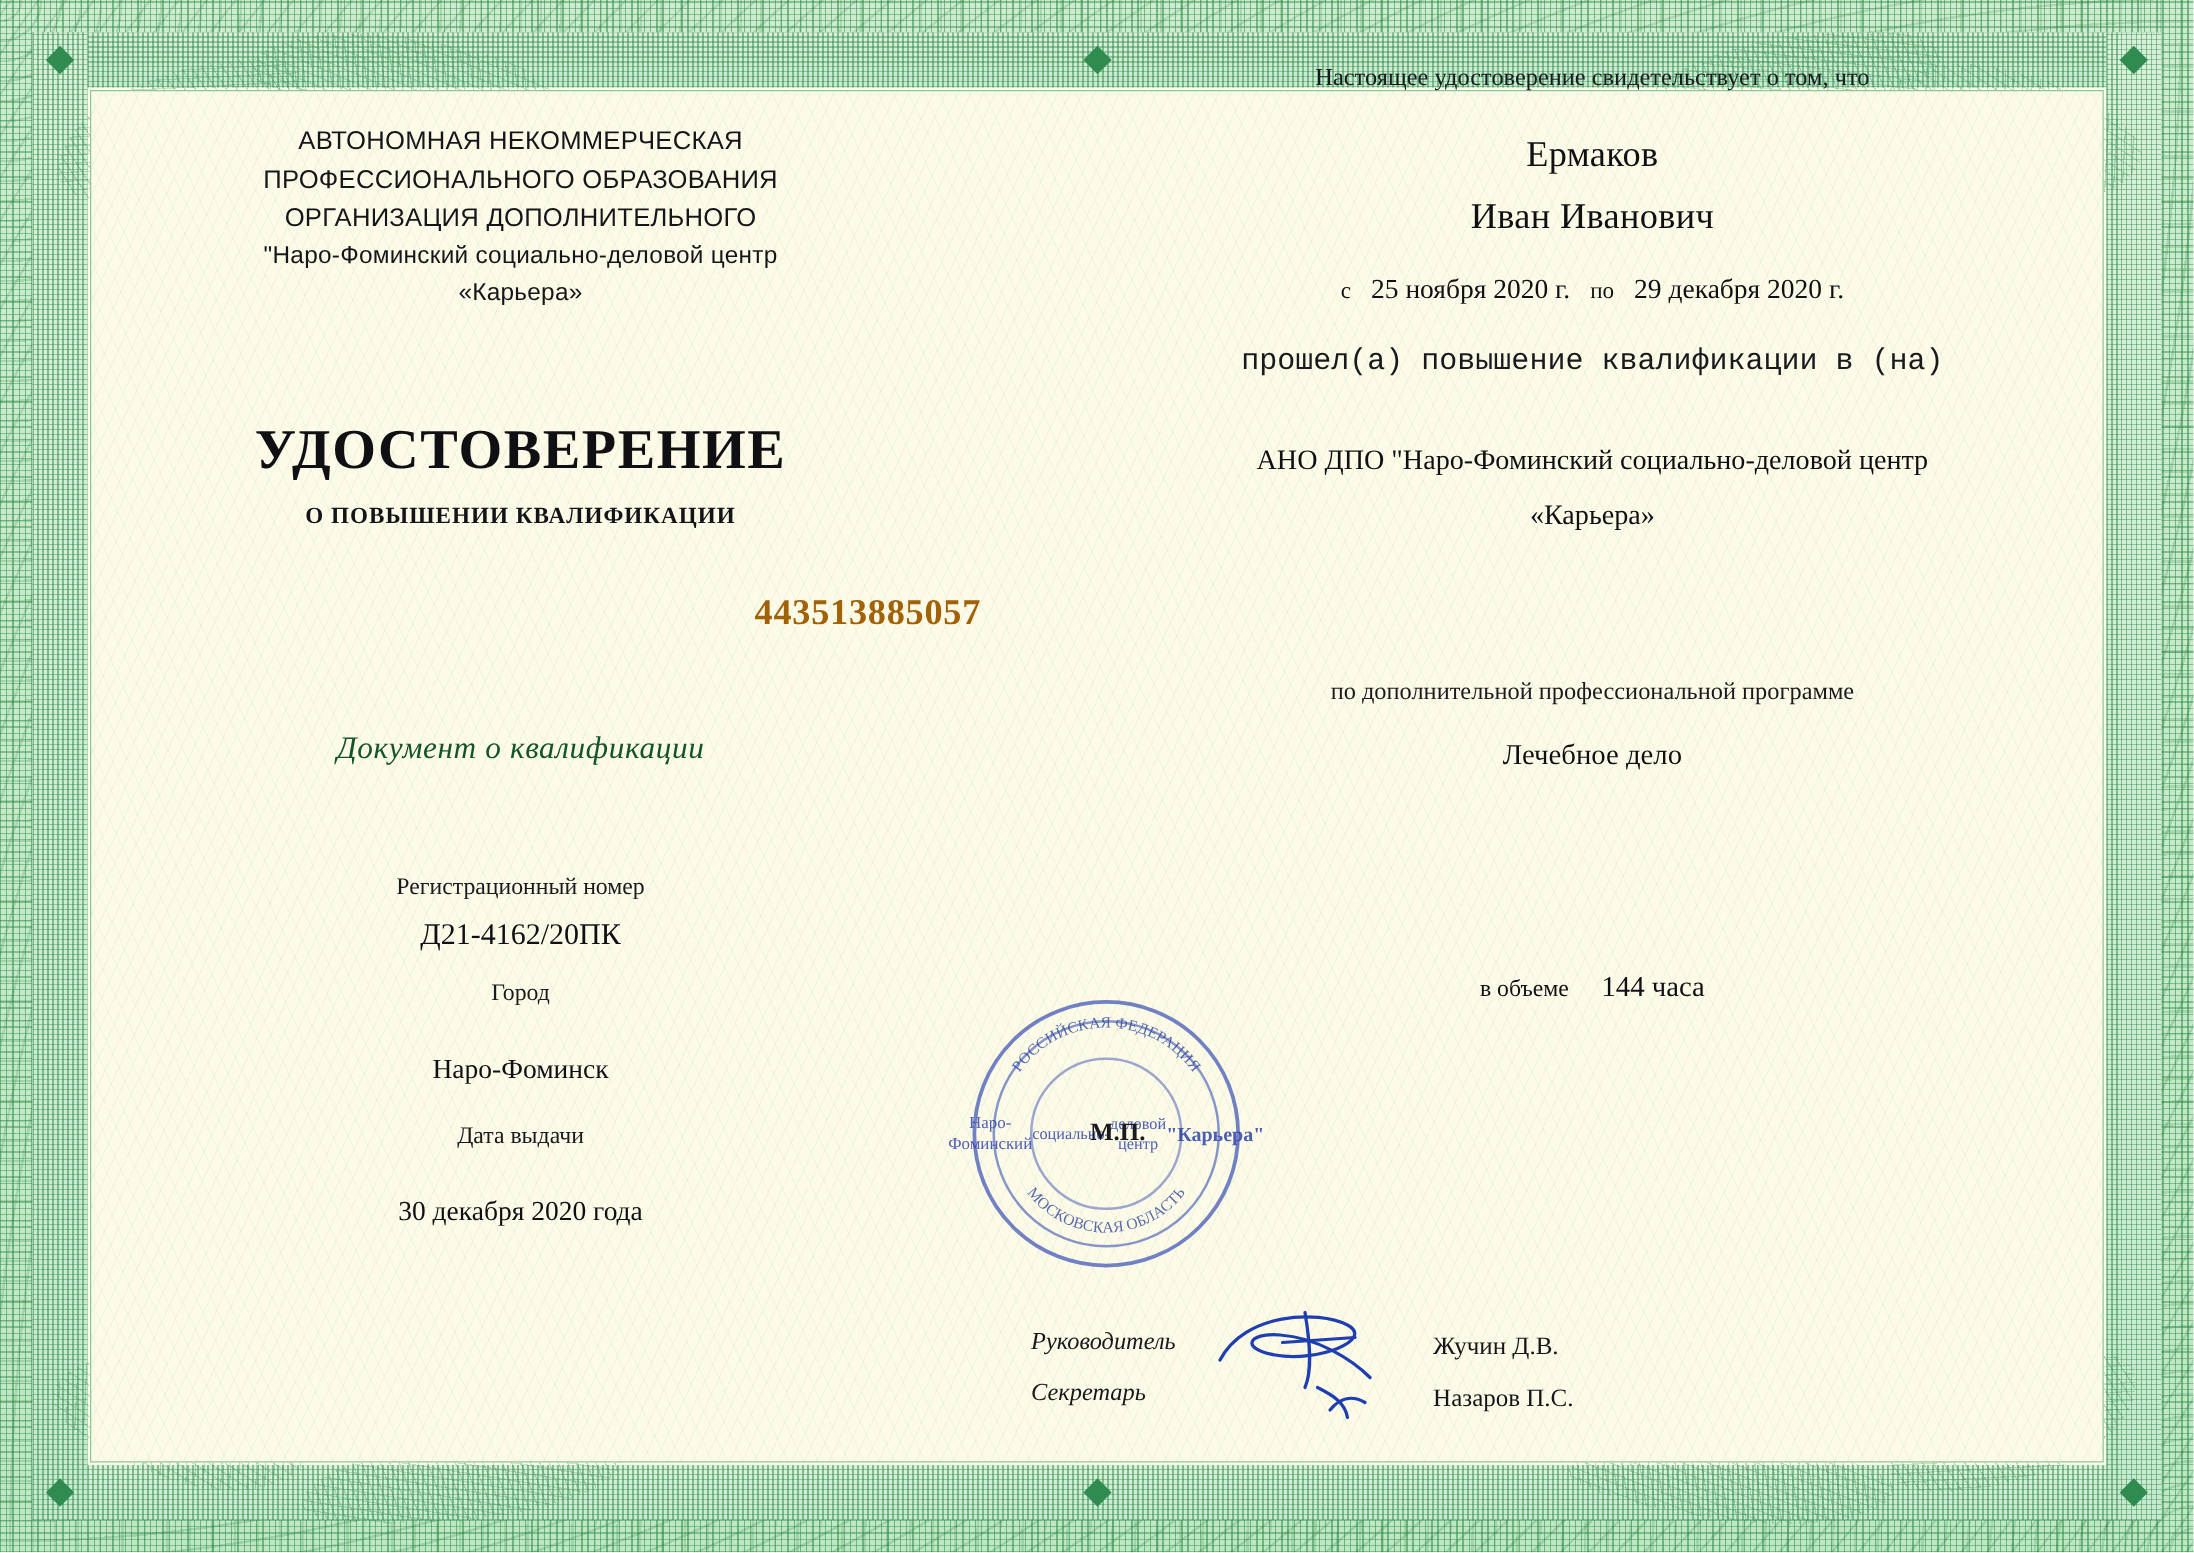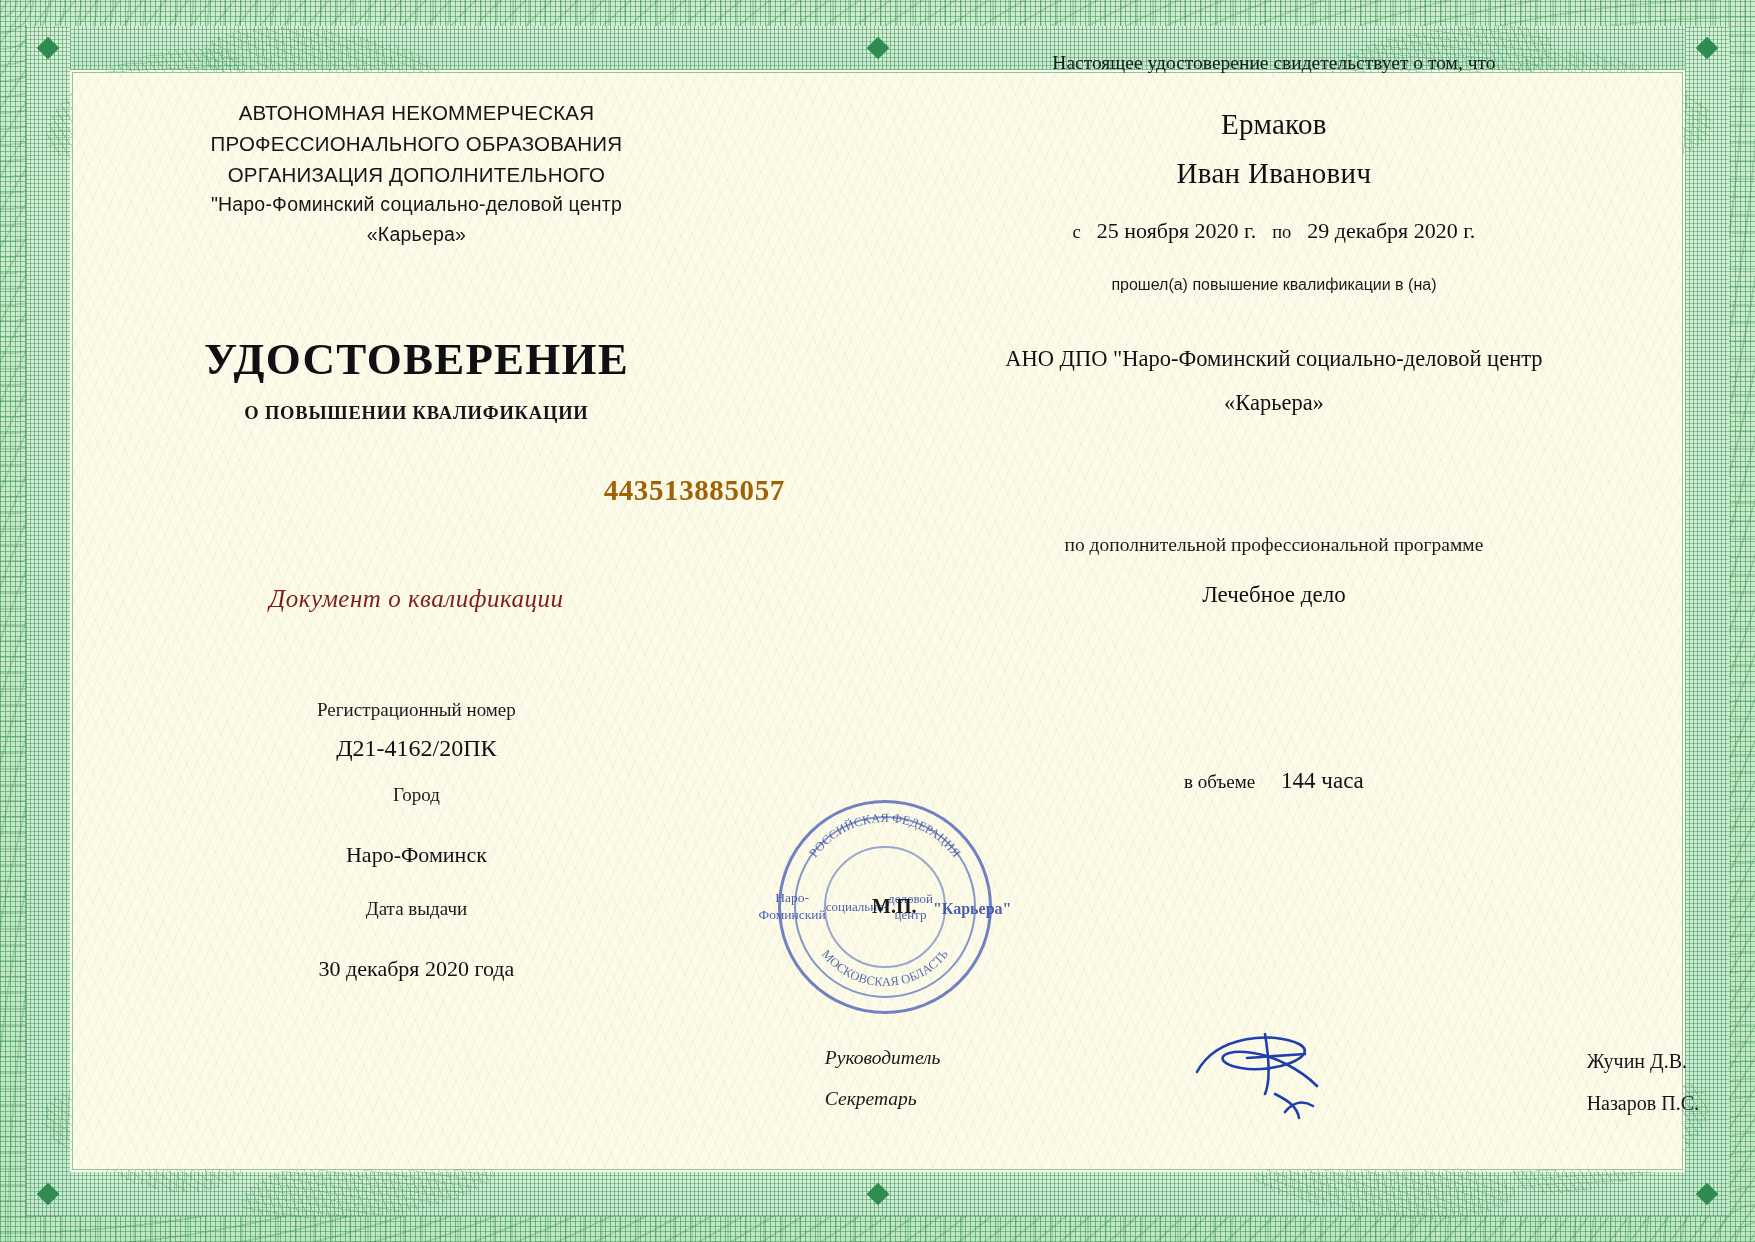--- a/index.html
+++ b/index.html
@@ -158,21 +158,21 @@
     margin-top: 50px;
     color: #a16207;
     text-align: right;
   }
   .qual {
     font-family: "Liberation Serif", serif;
     font-style: italic;
     font-size: 25px;
     margin-top: 78px;
     letter-spacing: .5px;
-    color: #7f1d1d;
+    color: #14532d;
   }
 
   .reg-block { margin-top: 86px; }
   .small-label {
     font-family: "Liberation Serif", serif;
     font-size: 19px;
     color: #1a1a1e;
   }
   .value {
     font-family: "Liberation Serif", serif;
@@ -203,22 +203,22 @@
     font-family: "Liberation Serif", serif;
     font-size: 22px;
     color: #101014;
     display: flex;
     justify-content: center;
     align-items: baseline;
     gap: 16px;
   }
   .r-dates .w { font-size: 18.5px; }
   .r-sub {
-    font-family: Liberation Sans, sans-serif;
-    font-size: 16px;
+    font-family: Liberation Mono, monospace;
+    font-size: 24px;
     margin-top: 32px;
     color: #1a1a1e;
     text-align: center;
   }
   .r-org {
     font-family: "Liberation Serif", serif;
     font-size: 22.5px;
     margin-top: 52px;
     color: #101014;
   }
@@ -245,23 +245,23 @@
     gap: 26px;
     align-items: baseline;
   }
   .r-hours .lab { font-size: 19px; }
   .r-hours .val { font-size: 23px; }
 
   
   .sign-area {
     position: absolute;
     left: 0; right: 56px;
-    bottom: 118px;
+    bottom: 102px;
     display: flex;
-    justify-content: space-between;
+    justify-content: flex-start;
     align-items: flex-start;
     gap: 18px;
   }
   .sign-roles {
     font-family: "Liberation Serif", serif;
     font-style: italic;
     font-size: 19.5px;
     line-height: 2.1;
     color: #18181c;
     text-align: left;

